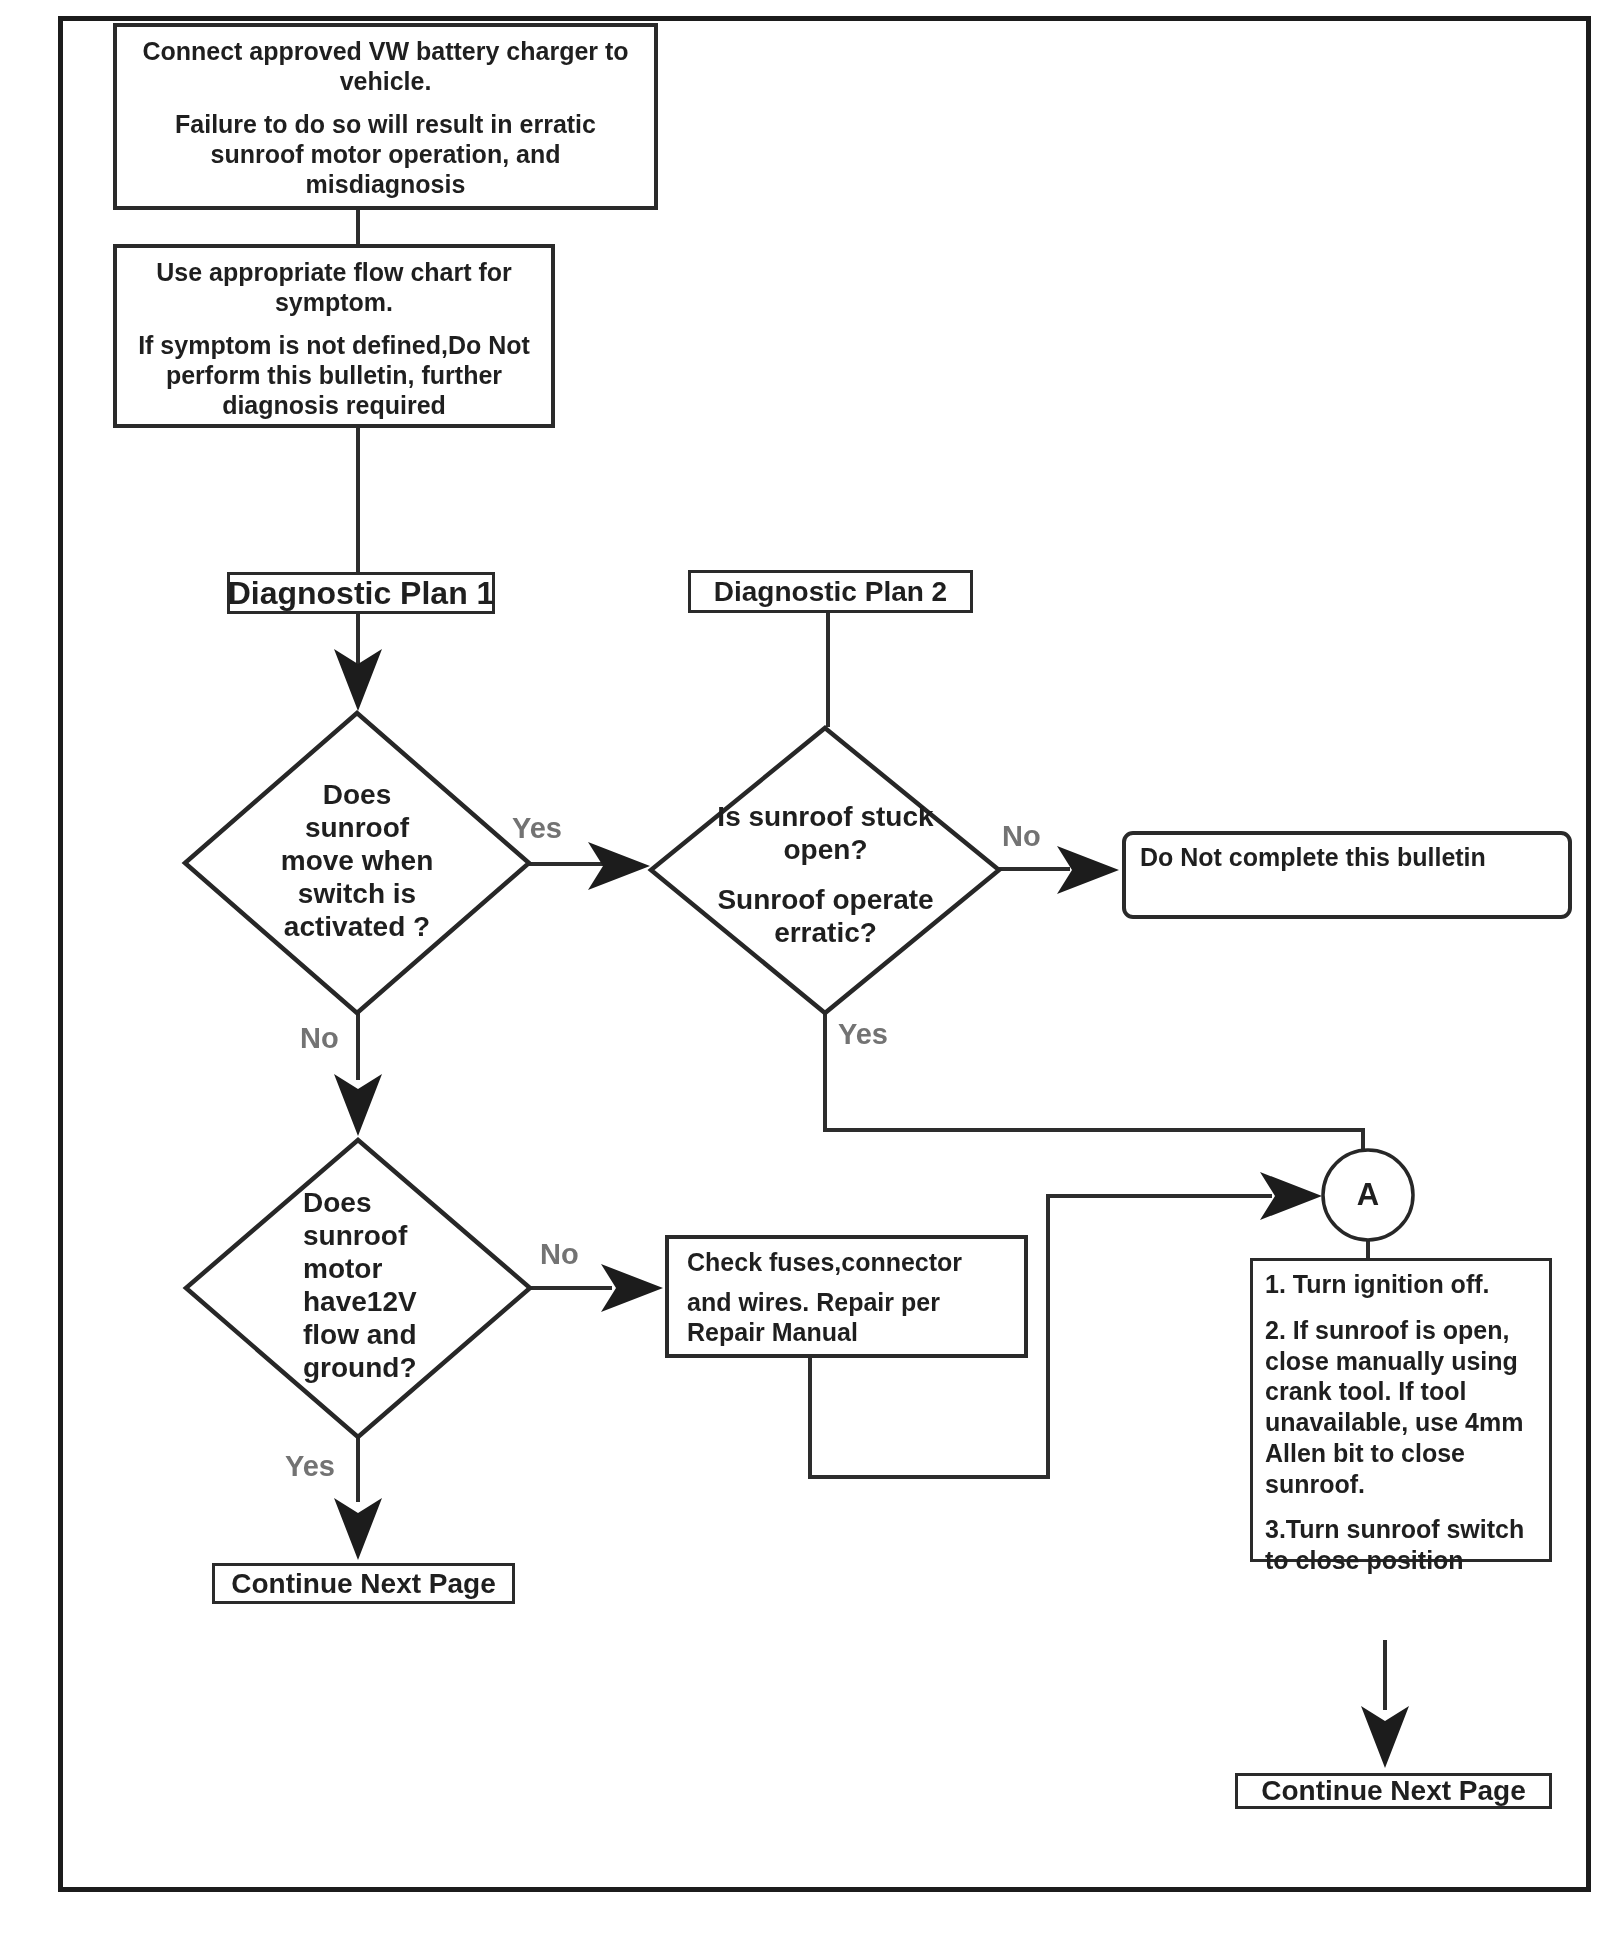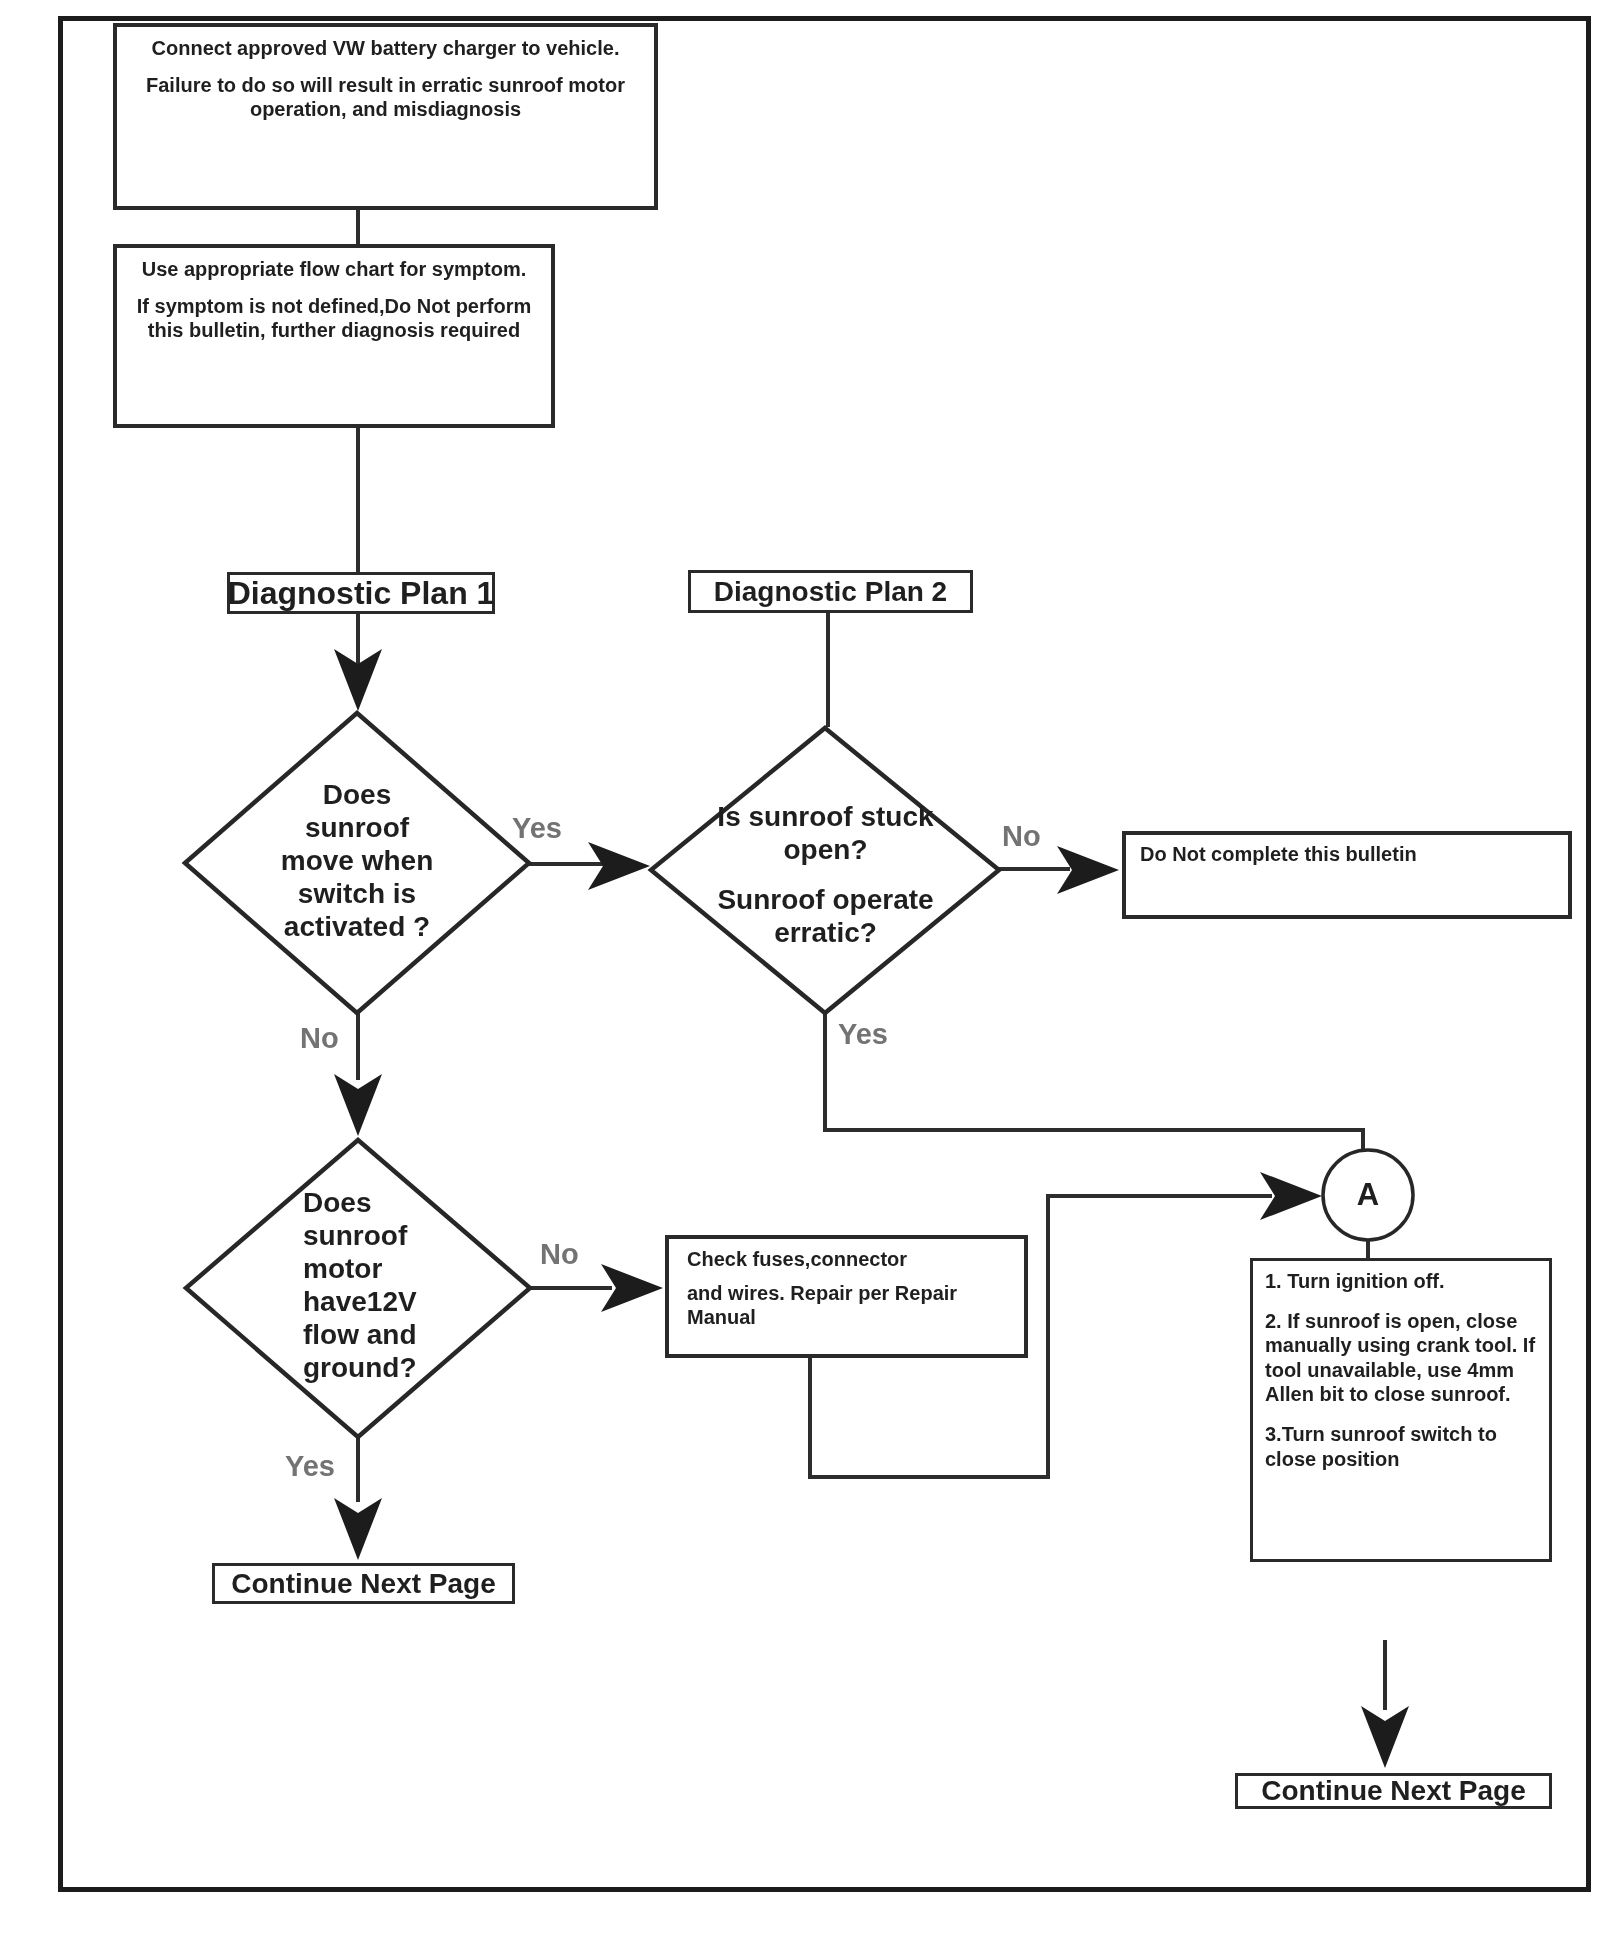--- a/index.html
+++ b/index.html
@@ -11,21 +11,21 @@
     font-family:"Liberation Sans","DejaVu Sans",sans-serif;
     font-weight:700;
     color:#1f1f1f;
     overflow:hidden;
   }
   #wires{position:absolute;left:0;top:0;z-index:1;}
   .abs{position:absolute;box-sizing:border-box;z-index:2;}
   .node{
     position:absolute;box-sizing:border-box;z-index:2;
     border:4px solid #2a2a2a;background:#ffffff;
-    text-align:center;font-size:20px;line-height:1.2;
+    text-align:center;font-size:25px;line-height:1.2;
   }
   .node p{margin:0 0 13px 0;padding:0;}
   .thin{border-width:3px;}
   .flex-center{display:flex;align-items:center;justify-content:center;white-space:nowrap;}
   .left-text{text-align:left;}
   .edge-label{
     position:absolute;z-index:3;font-size:29px;white-space:nowrap;color:#737373;
   }
   .dia-text{
     position:absolute;z-index:3;font-size:28px;line-height:1.18;text-align:center;
@@ -106,21 +106,21 @@
 
   <div class="dia-text left" style="left:303px;top:1186px;width:230px;">
     <div class="nowrap">Does</div>
     <div class="nowrap">sunroof</div>
     <div class="nowrap">motor</div>
     <div class="nowrap">have12V</div>
     <div class="nowrap">flow and</div>
     <div class="nowrap">ground?</div>
   </div>
 
-  <div class="node left-text" style="left:1122px;top:831px;width:450px;height:88px;padding:6px 0 0 14px;line-height:1.3;">
+  <div class="node left-text" style="left:1122px;top:831px;width:450px;height:88px;padding:6px 0 0 14px;line-height:1.3;border-radius:11px;">
     <div class="nowrap">Do Not complete this bulletin</div>
   </div>
 
   <div class="node left-text" style="left:665px;top:1235px;width:363px;height:123px;padding:8px 8px 0 18px;">
     <p style="margin:0 0 10px 0;">Check fuses,connector</p>
     <p style="margin:0;">and wires. Repair per Repair Manual</p>
   </div>
 
   <div id="a-label" style="left:1348px;top:1177px;width:40px;">A</div>
 

